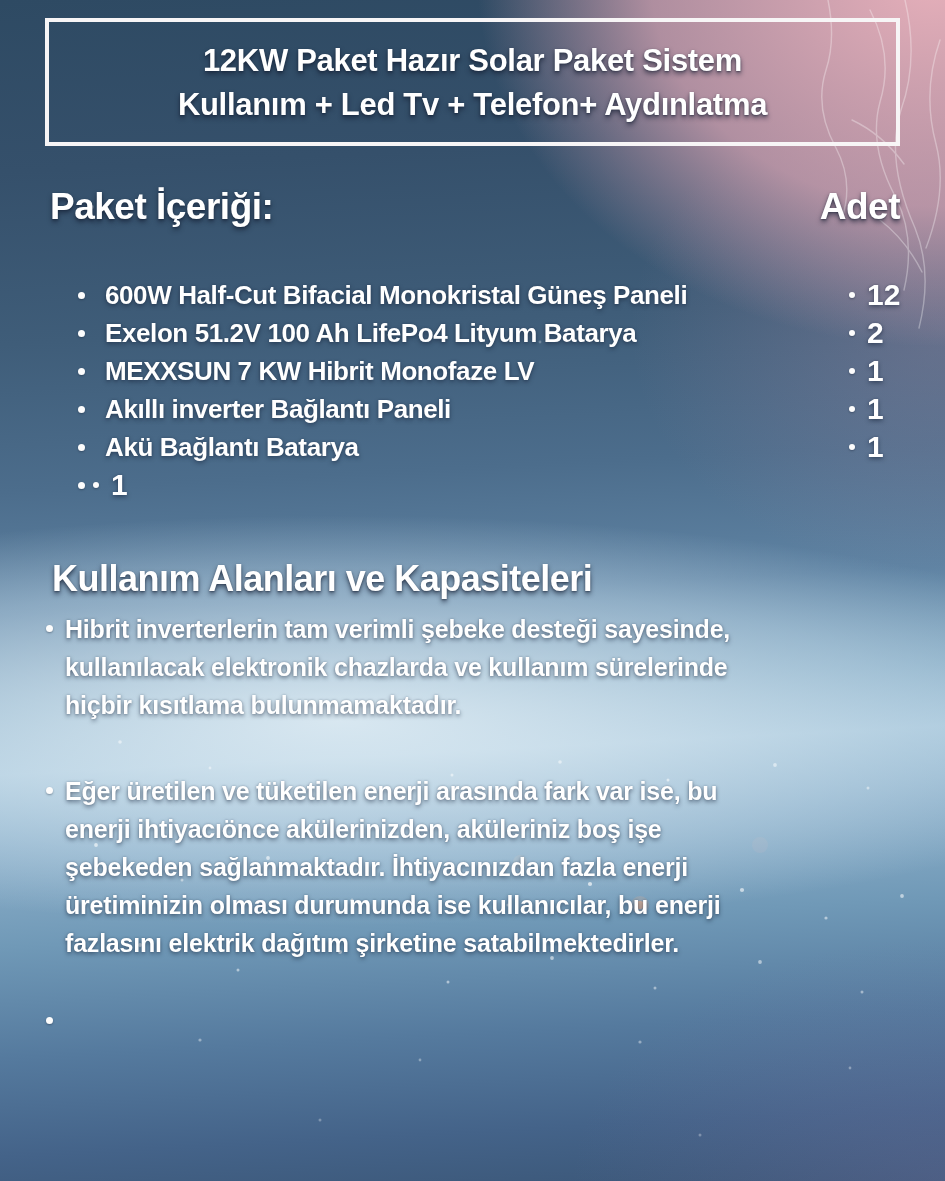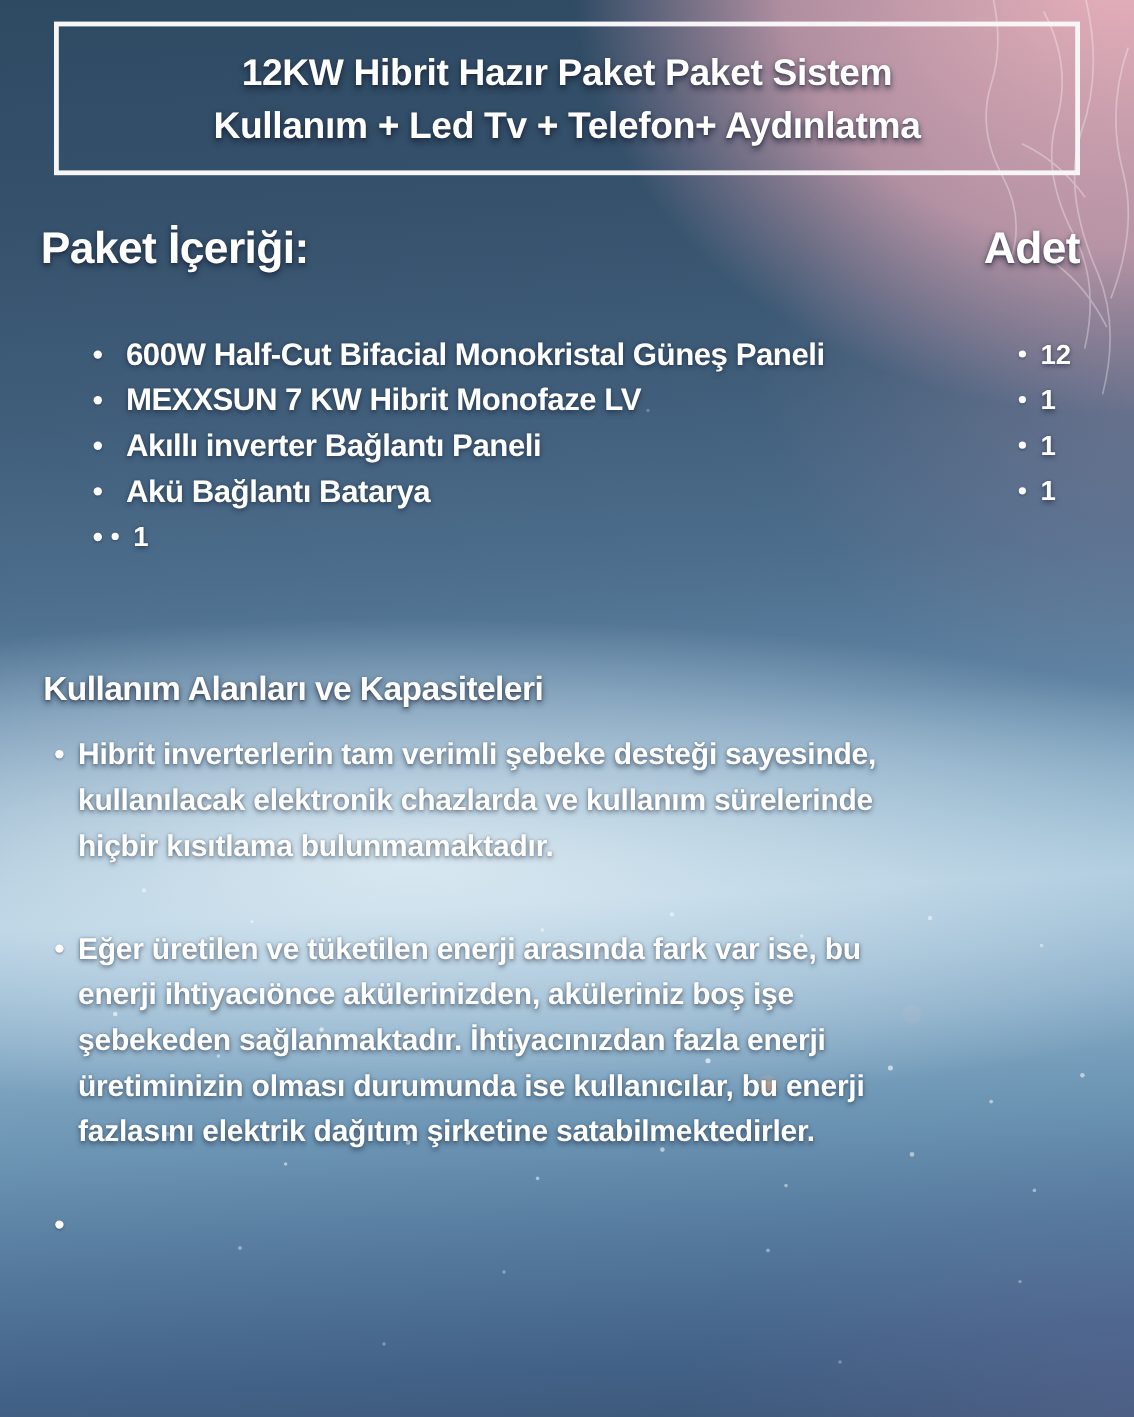--- a/index.html
+++ b/index.html
@@ -24,36 +24,36 @@
     border:4px solid #f7f5f6; box-sizing:border-box;
     display:flex; flex-direction:column; align-items:center; justify-content:center;
     gap:1px;
   }
   .title-line{
     font-size:31px; font-weight:bold; letter-spacing:-0.3px; line-height:43px;
     white-space:nowrap;
   }
 
   .pkg-header{
-    position:absolute; left:34px; right:45px; top:186px;
+    position:absolute; left:50px; right:45px; top:186px;
     display:flex; justify-content:space-between; align-items:baseline;
   }
   .h1{ font-size:37px; font-weight:bold; letter-spacing:-0.5px; }
 
   .pkg-list{ position:absolute; left:78px; right:38px; top:276px; }
   .pkg-row{ display:flex; align-items:center; height:38px; }
   .dot{ width:7px; height:7px; border-radius:50%; background:#fdfdfd; flex:0 0 auto;
         box-shadow:0 1px 2px rgba(22,34,56,.4); }
   .pkg-row .label{ margin-left:20px; font-size:26px; font-weight:bold; letter-spacing:-0.4px;
         flex:1 1 auto; white-space:nowrap; }
   .qty{ flex:0 0 auto; width:58px; display:flex; align-items:center; margin-left:8px; }
   .qty .dot{ width:6px; height:6px; }
-  .qty .num{ margin-left:12px; font-size:23px; font-weight:bold; }
-
-  .usage-heading{ position:absolute; left:36px; top:558px; font-size:28px; font-weight:bold; letter-spacing:-0.5px; }
+  .qty .num{ margin-left:12px; font-size:30px; font-weight:bold; }
+
+  .usage-heading{ position:absolute; left:52px; top:558px; font-size:36px; font-weight:bold; letter-spacing:-0.5px; }
 
   .para{ position:absolute; left:46px; right:20px; display:flex; align-items:flex-start; }
   .para .dot{ margin-top:15px; }
   .para p{ margin:0 0 0 12px; font-size:25px; font-weight:bold; letter-spacing:-0.2px;
            line-height:38px; white-space:pre-line; }
   #para-0{ top:610px; }
   #para-1{ top:772px; }
   #para-2{ top:1002px; }
 
   .decor{ position:absolute; inset:0; pointer-events:none; }
@@ -110,36 +110,44 @@
       <circle cx="320" cy="1120" r="1.5" opacity=".3"></circle>
       <circle cx="700" cy="1135" r="1.5" opacity=".3"></circle>
       <circle cx="640" cy="905" r="4" opacity=".5" fill="#ffb487"></circle>
       <circle cx="640" cy="905" r="9" opacity=".18" fill="#ffb487"></circle>
       <circle cx="520" cy="862" r="7" opacity=".12" fill="#ffd2c0"></circle>
       <circle cx="760" cy="845" r="8" opacity=".10" fill="#f0c0c8"></circle>
     </g>
   </svg>
 
   <div class="title-box">
-    <div class="title-line shadow-strong">12KW Hibrit Hazır Paket Paket Sistem</div>
+    <div class="title-line shadow-strong">12KW Paket Hazır Solar Paket Sistem</div>
     <div class="title-line shadow-strong">Kullanım + Led Tv + Telefon+ Aydınlatma</div>
   </div>
 
   <div class="pkg-header">
     <div class="h1 shadow-strong">Paket İçeriği:</div>
     <div class="h1 shadow-strong">Adet</div>
   </div>
 
   <div class="pkg-list">
     <div class="pkg-row">
       <span class="dot"></span>
       <span class="label shadow-soft">600W Half-Cut Bifacial Monokristal Güneş Paneli</span>
       <span class="qty">
           <span class="dot"></span>
           <span class="num shadow-soft">12</span>
+        </span>
+    </div>
+    <div class="pkg-row">
+      <span class="dot"></span>
+      <span class="label shadow-soft">Exelon 51.2V 100 Ah LifePo4 Lityum Batarya</span>
+      <span class="qty">
+          <span class="dot"></span>
+          <span class="num shadow-soft">2</span>
         </span>
     </div>
     <div class="pkg-row">
       <span class="dot"></span>
       <span class="label shadow-soft">MEXXSUN 7 KW Hibrit Monofaze LV</span>
       <span class="qty">
           <span class="dot"></span>
           <span class="num shadow-soft">1</span>
         </span>
     </div>

